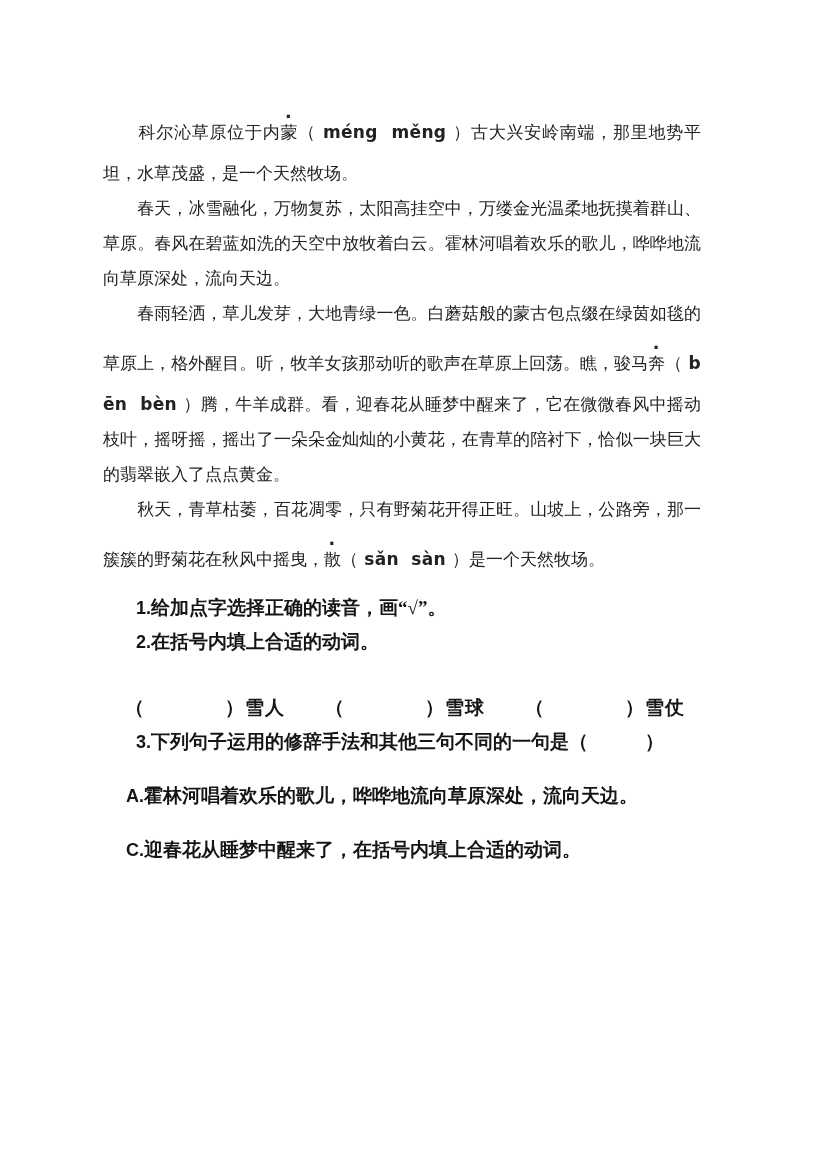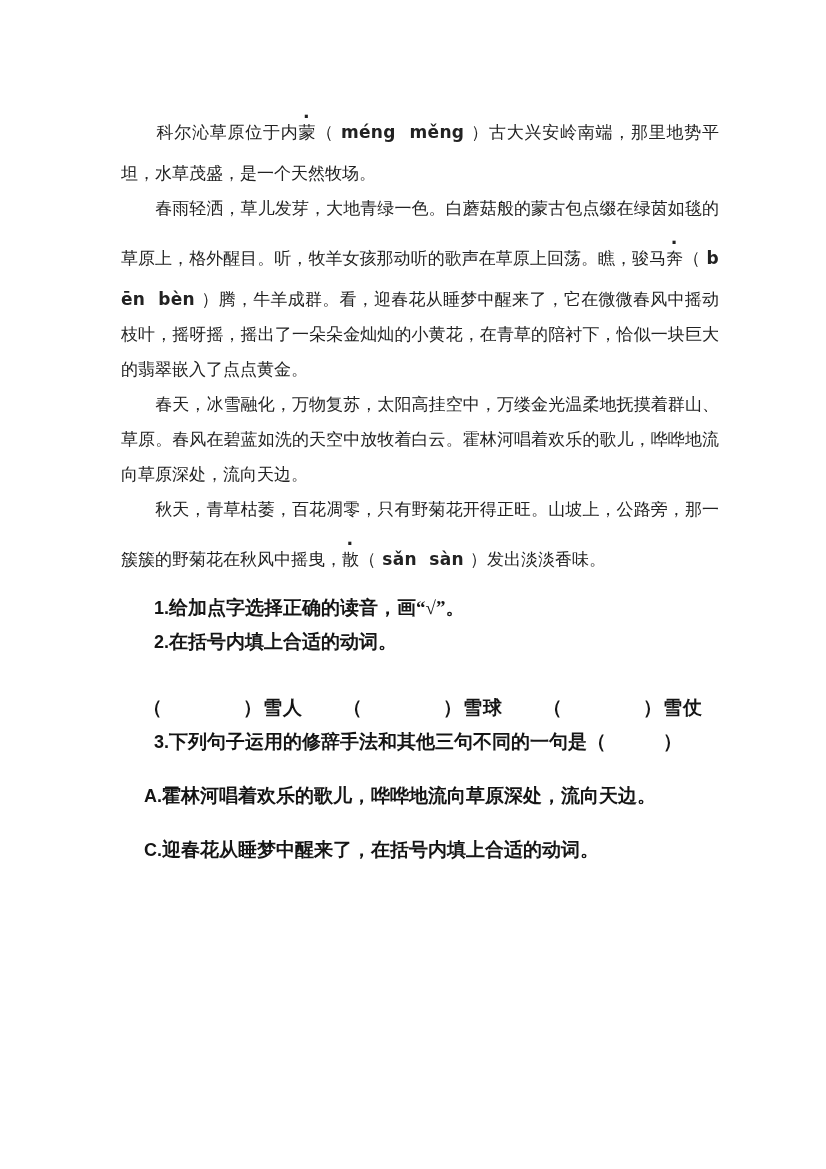--- a/index.html
+++ b/index.html
@@ -9,21 +9,21 @@
     font-family: "Liberation Sans", "DejaVu Sans", sans-serif;
     overflow: hidden;
   }
   .page {
     position: relative;
     width: 826px; height: 1169px;
     background: #ffffff;
   }
   .content {
     position: absolute;
-    left: 121px; top: 100px;
+    left: 103px; top: 100px;
     width: 598px;
   }
   
   .passage p.para {
     margin: 0;
     font-family: "Liberation Sans", "DejaVu Sans", sans-serif;
     font-size: 17px;
     line-height: 35px;
     color: #222222;
     text-align: justify;
@@ -72,23 +72,23 @@
   }
 </style>
 </head>
 <body>
 
 <div class="page">
   <div class="content">
 
     <div class="passage">
         <p class="para"><span>　　科尔沁草原位于内</span><span class="em-dot" data-dot="·">蒙</span><span>（</span><span class="py"> méng  měng </span><span>）古大兴安岭南端，那里地势平坦，水草茂盛，是一个天然牧场。</span></p>
+        <p class="para"><span>　　春天，冰雪融化，万物复苏，太阳高挂空中，万缕金光温柔地抚摸着群山、草原。春风在碧蓝如洗的天空中放牧着白云。霍林河唱着欢乐的歌儿，哗哗地流向草原深处，流向天边。</span></p>
         <p class="para"><span>　　春雨轻洒，草儿发芽，大地青绿一色。白蘑菇般的蒙古包点缀在绿茵如毯的草原上，格外醒目。听，牧羊女孩那动听的歌声在草原上回荡。瞧，骏马</span><span class="em-dot" data-dot="·">奔</span><span>（</span><span class="py"> bēn  bèn </span><span>）腾，牛羊成群。看，迎春花从睡梦中醒来了，它在微微春风中摇动枝叶，摇呀摇，摇出了一朵朵金灿灿的小黄花，在青草的陪衬下，恰似一块巨大的翡翠嵌入了点点黄金。</span></p>
-        <p class="para"><span>　　春天，冰雪融化，万物复苏，太阳高挂空中，万缕金光温柔地抚摸着群山、草原。春风在碧蓝如洗的天空中放牧着白云。霍林河唱着欢乐的歌儿，哗哗地流向草原深处，流向天边。</span></p>
-        <p class="para"><span>　　秋天，青草枯萎，百花凋零，只有野菊花开得正旺。山坡上，公路旁，那一簇簇的野菊花在秋风中摇曳，</span><span class="em-dot" data-dot="·">散</span><span>（</span><span class="py"> sǎn  sàn </span><span>）发出淡淡香味。</span></p>
+        <p class="para"><span>　　秋天，青草枯萎，百花凋零，只有野菊花开得正旺。山坡上，公路旁，那一簇簇的野菊花在秋风中摇曳，</span><span class="em-dot" data-dot="·">散</span><span>（</span><span class="py"> sǎn  sàn </span><span>）是一个天然牧场。</span></p>
       </div>
 
     <div class="questions">
 
       <div class="q-line q-num"><span class="q-label">1.</span><span class="q-text">给加点字选择正确的读音，画“√”。</span></div>
 
       <div class="q-line q-num"><span class="q-label">2.</span><span class="q-text">在括号内填上合适的动词。</span></div>
 
       <div class="q-line q-blank">（　　　　）雪人　　（　　　　）雪球　　（　　　　）雪仗</div>
 

